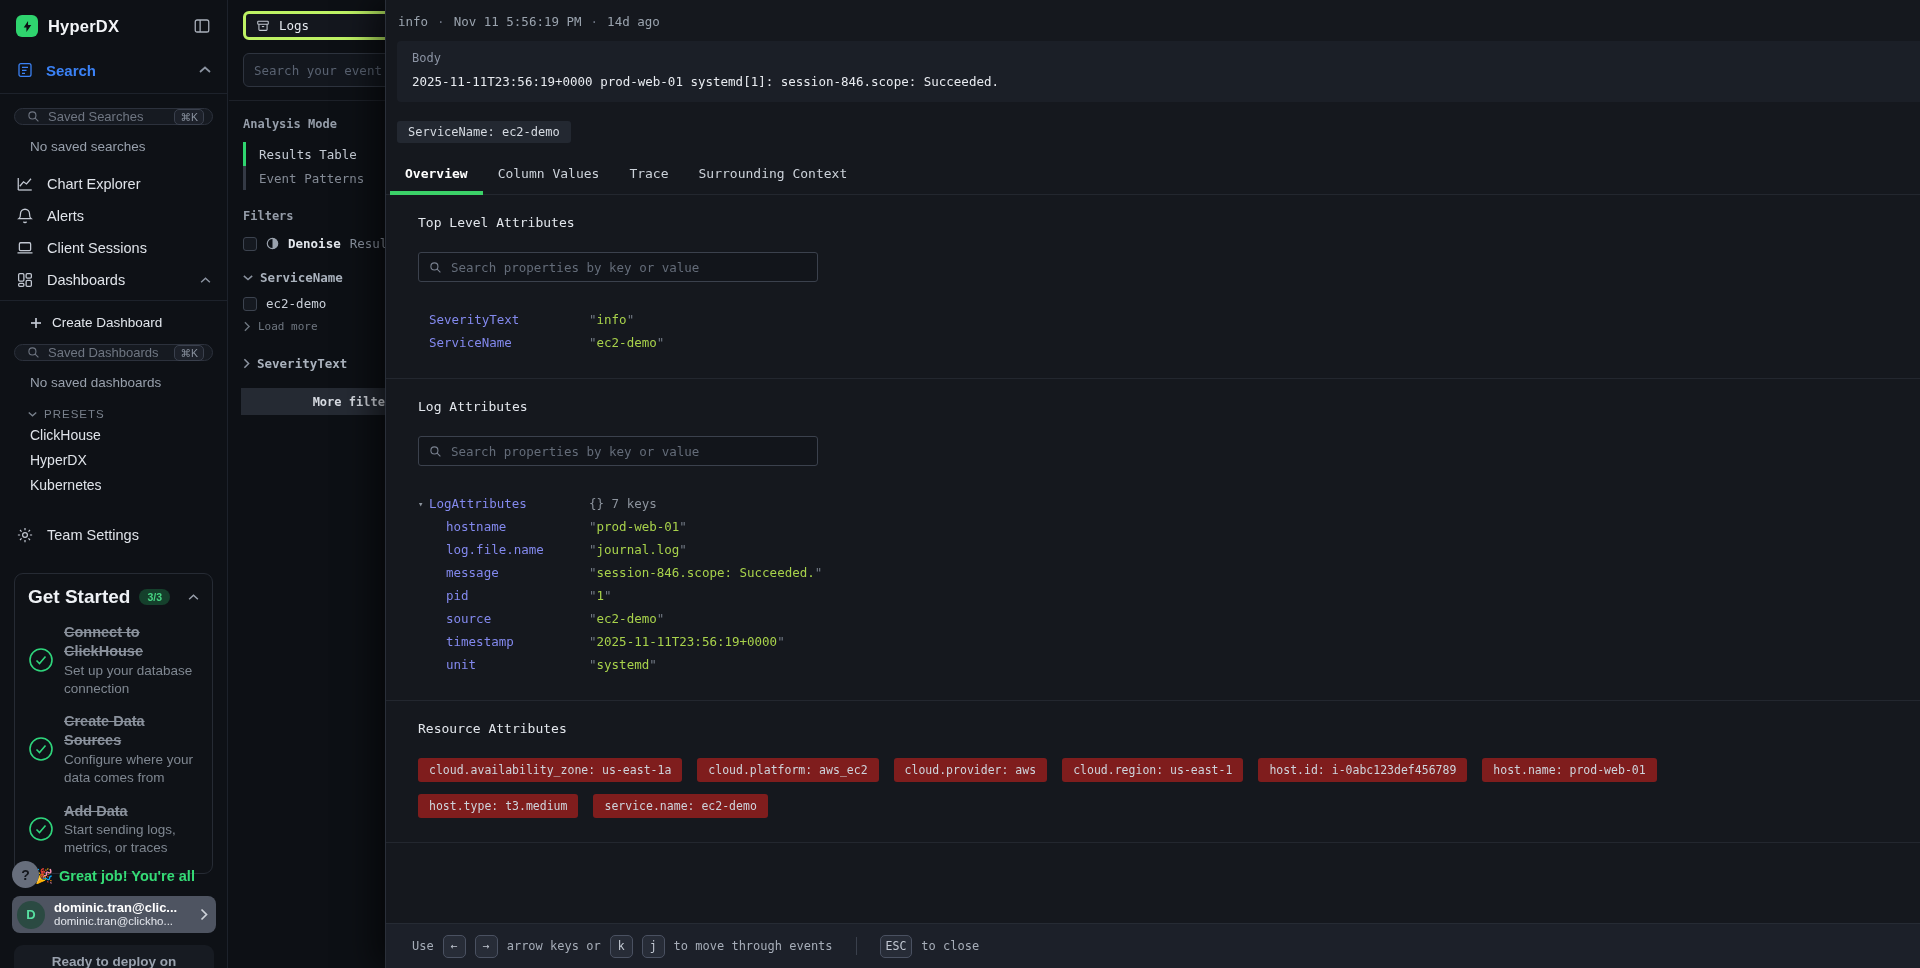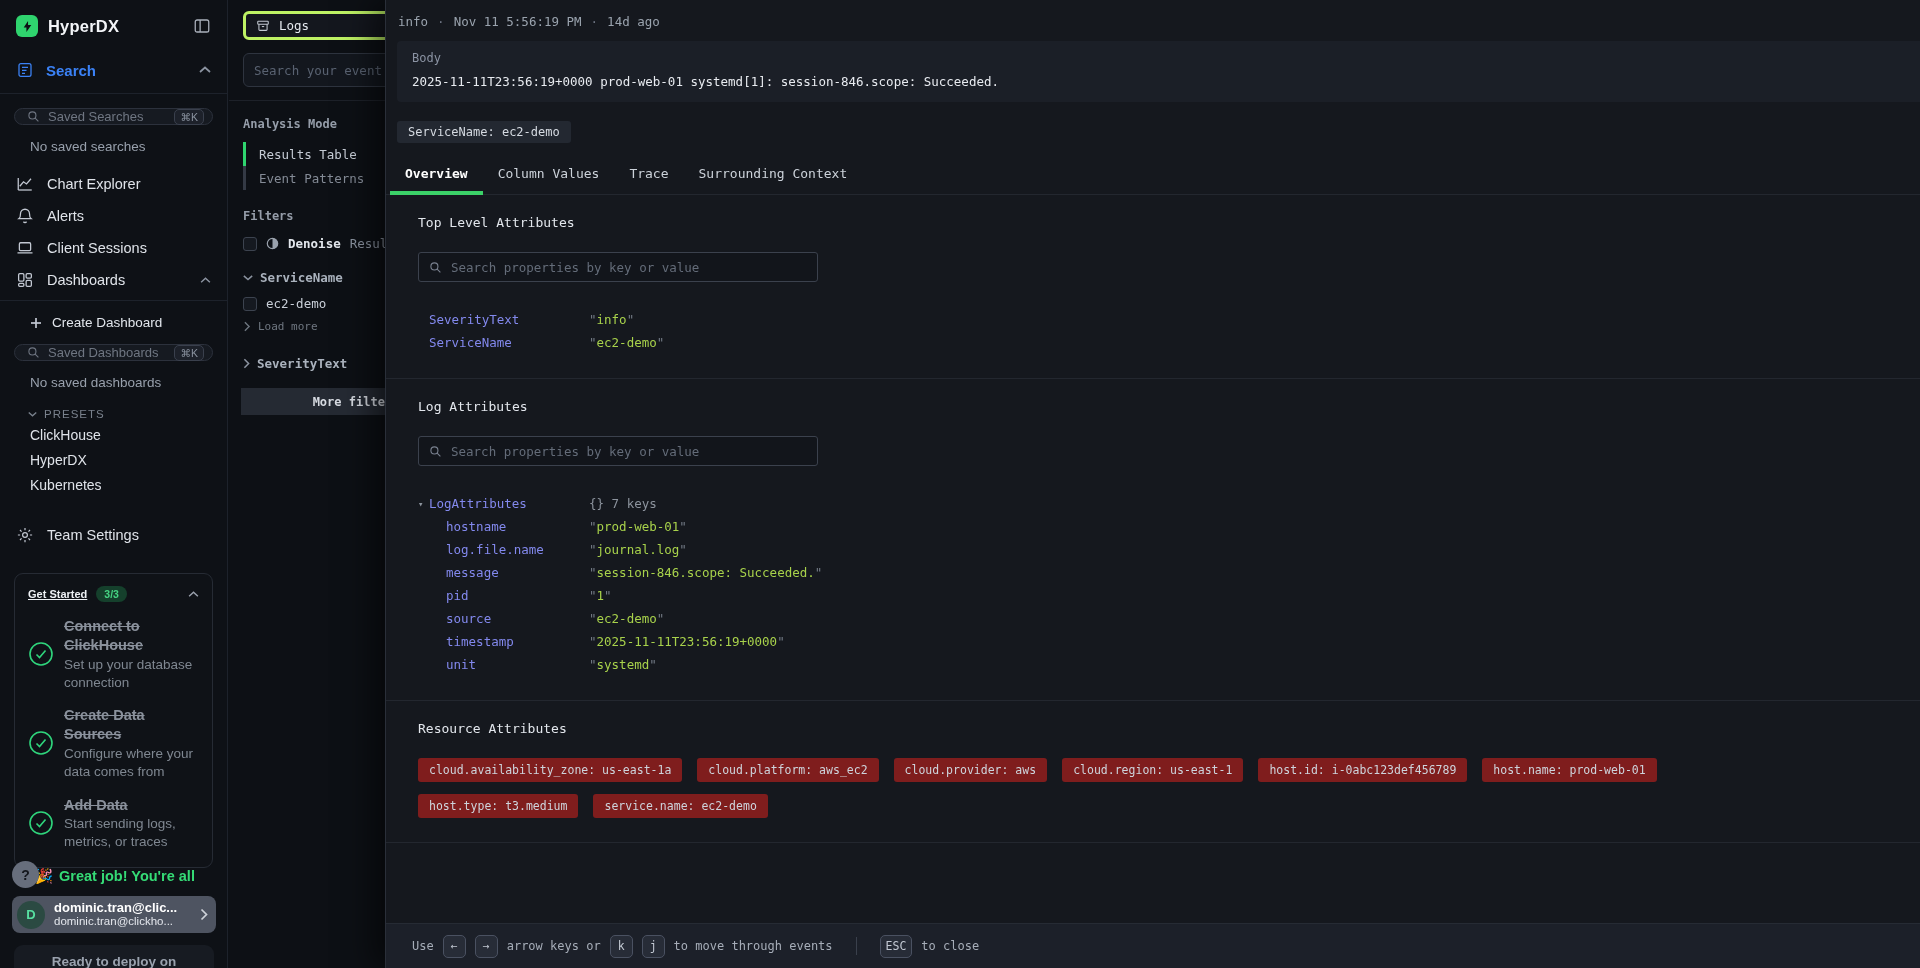--- a/index.html
+++ b/index.html
@@ -43,21 +43,21 @@
   .create-row { display:flex; align-items:center; gap:10px; padding:14px 16px 0 30px;
     color:#e2e6ec; font-size:13.5px; cursor:pointer; }
   .presets-head { display:flex; align-items:center; gap:7px; padding:16px 16px 2px 28px;
     color:#79818c; font-size:11.5px; letter-spacing:1px; cursor:pointer; }
   .preset-item { padding:5px 16px 4px 30px; color:#dfe3e9; font-size:14px; cursor:pointer; }
   .team-settings { margin-top:22px; }
 
   .gs-card { margin:22px 14px 0 14px; border:1px solid #262b34; border-radius:9px;
     background:#0f1217; padding:12px 13px 16px 13px; }
   .gs-head { display:flex; align-items:center; gap:9px; }
-  .gs-title { font-size:11px; font-weight:bold; color:#eef1f5;text-decoration:underline; }
+  .gs-title { font-size:19px; font-weight:bold; color:#eef1f5; }
   .gs-badge { background:#15402c; color:#46d483; border-radius:999px;
     font-size:10.5px; font-weight:bold; padding:2px 8px; }
   .gs-head .chev { margin-left:auto; color:#9aa1ad; }
   .gs-item { display:flex; align-items:center; gap:10px; margin-top:15px; }
   .gs-check { flex:0 0 26px; color:#2fd57c; }
   .gs-item-title { font-size:14.5px; font-weight:bold; color:#8a919c;
     text-decoration:line-through; line-height:1.3; }
   .gs-item-desc { font-size:13.5px; color:#7f8791; line-height:1.32; margin-top:1px; }
 
   .help-fab { position:absolute; left:12px; bottom:80px; width:27px; height:27px;

